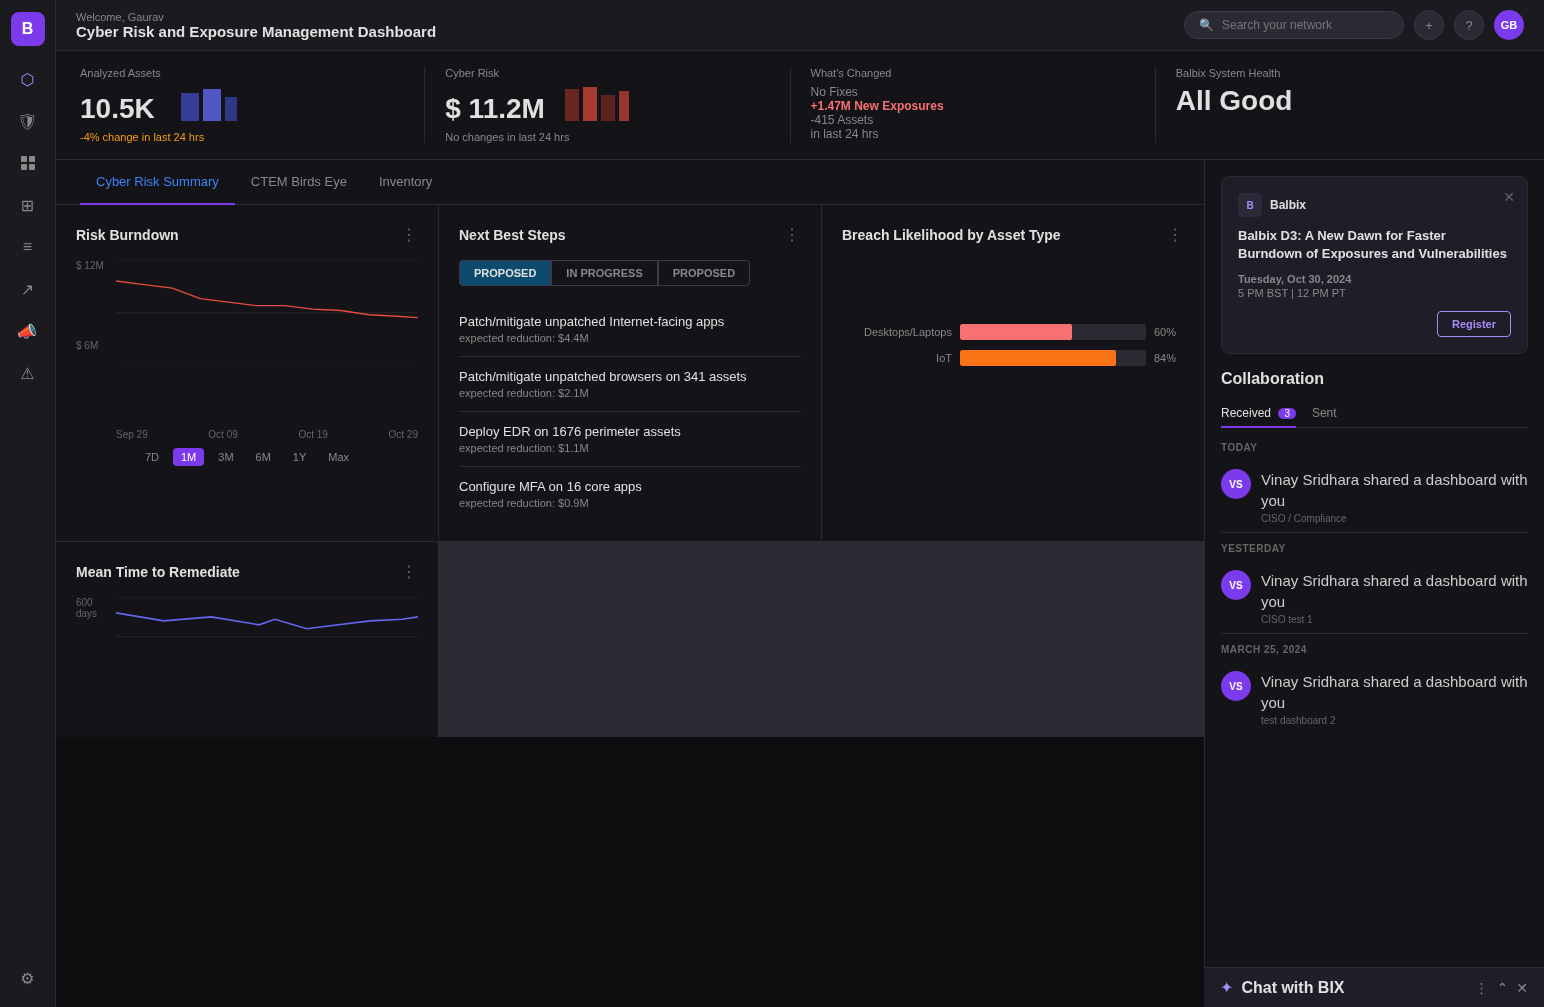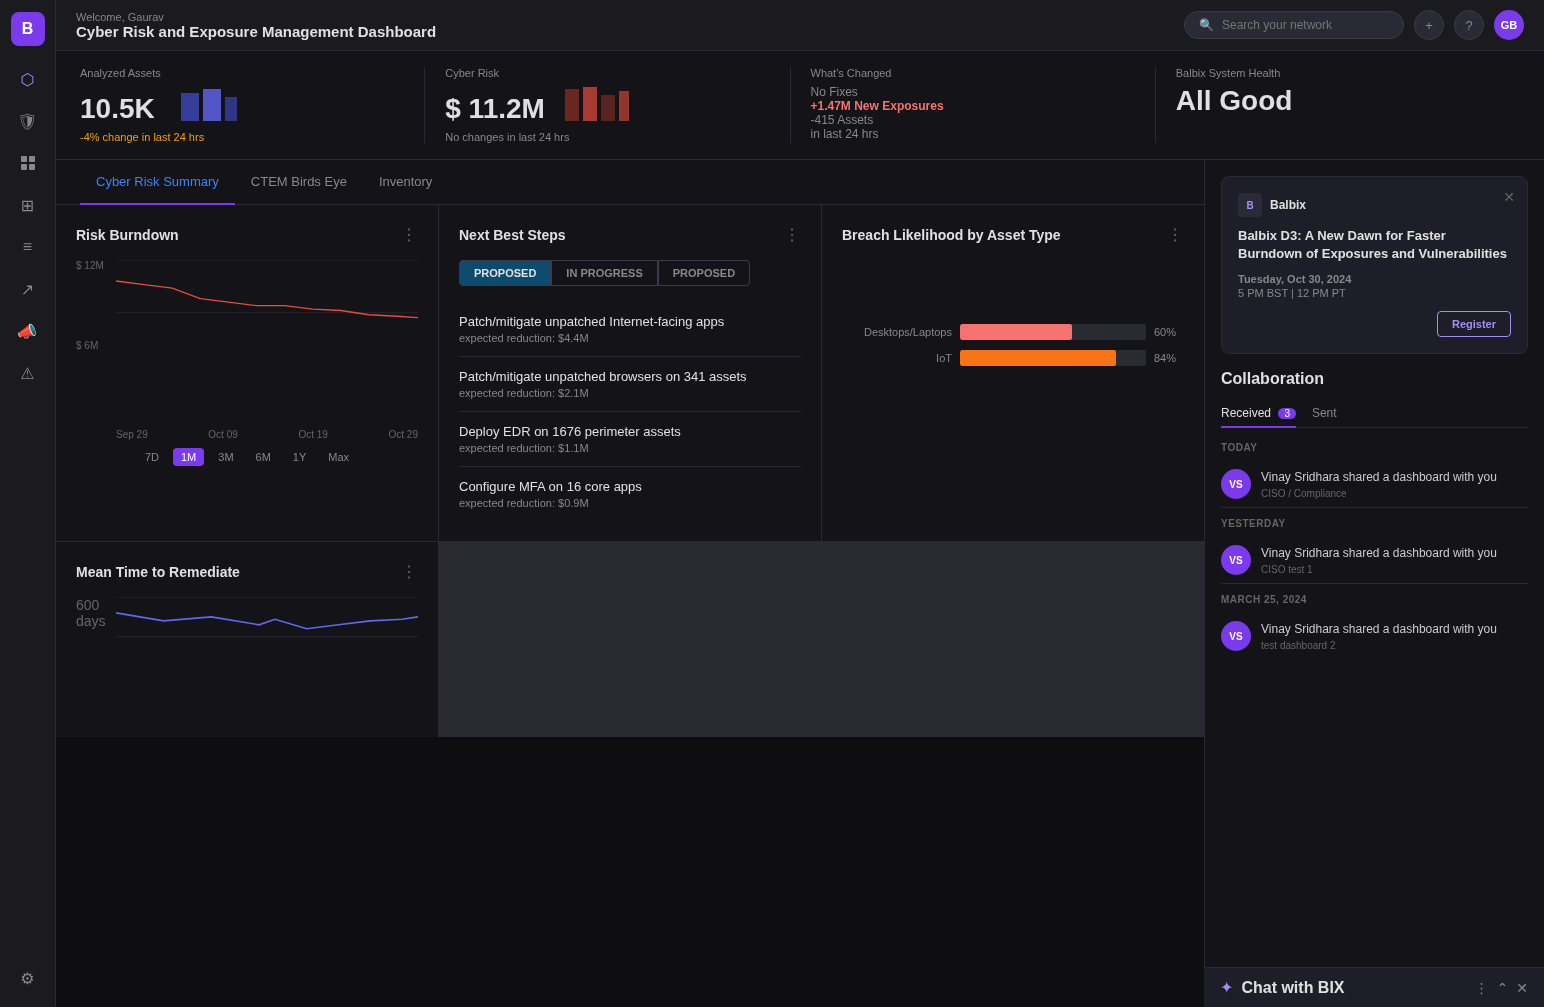--- a/index.html
+++ b/index.html
@@ -354,21 +354,21 @@
     }
     .collab-item:last-child { border-bottom: none; }
     .collab-avatar {
       width: 30px; height: 30px;
       border-radius: 50%;
       background: #7c3aed;
       display: flex; align-items: center; justify-content: center;
       font-size: 10px; font-weight: bold; color: white;
       flex-shrink: 0;
     }
-    .collab-text { font-size: 12px; color: #ccc; line-height: 1.4; }
+    .collab-text { font-size: 15px; color: #ccc; line-height: 1.4; }
     .collab-sub { font-size: 10px; color: #666; margin-top: 2px; }
 
     
     .chat-bar {
       position: fixed;
       bottom: 0;
       right: 0;
       width: 340px;
       background: #1e1e28;
       border-top: 1px solid #2a2a32;
@@ -385,21 +385,21 @@
 
     
     .mtr-chart {
       height: 120px;
       position: relative;
       margin-top: 8px;
     }
     .mtr-yaxis {
       position: absolute; left: 0; top: 0; bottom: 16px;
       display: flex; flex-direction: column; justify-content: flex-start;
-      font-size: 14px; color: #666;
+      font-size: 10px; color: #666;
     }
     .mtr-svg {
       position: absolute; left: 40px; right: 0; top: 0; bottom: 16px;
     }
 
     
     ::-webkit-scrollbar { width: 4px; }
     ::-webkit-scrollbar-track { background: #1a1a1f; }
     ::-webkit-scrollbar-thumb { background: #3a3a48; border-radius: 2px; }
   </style>

